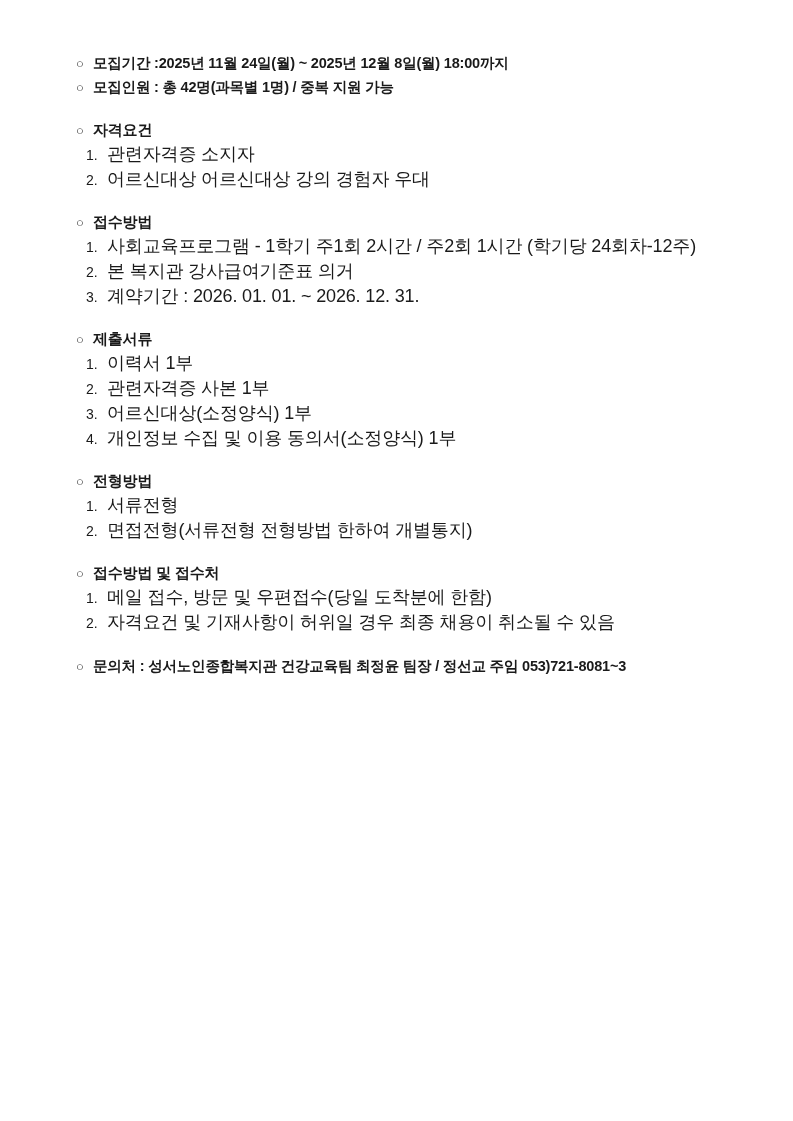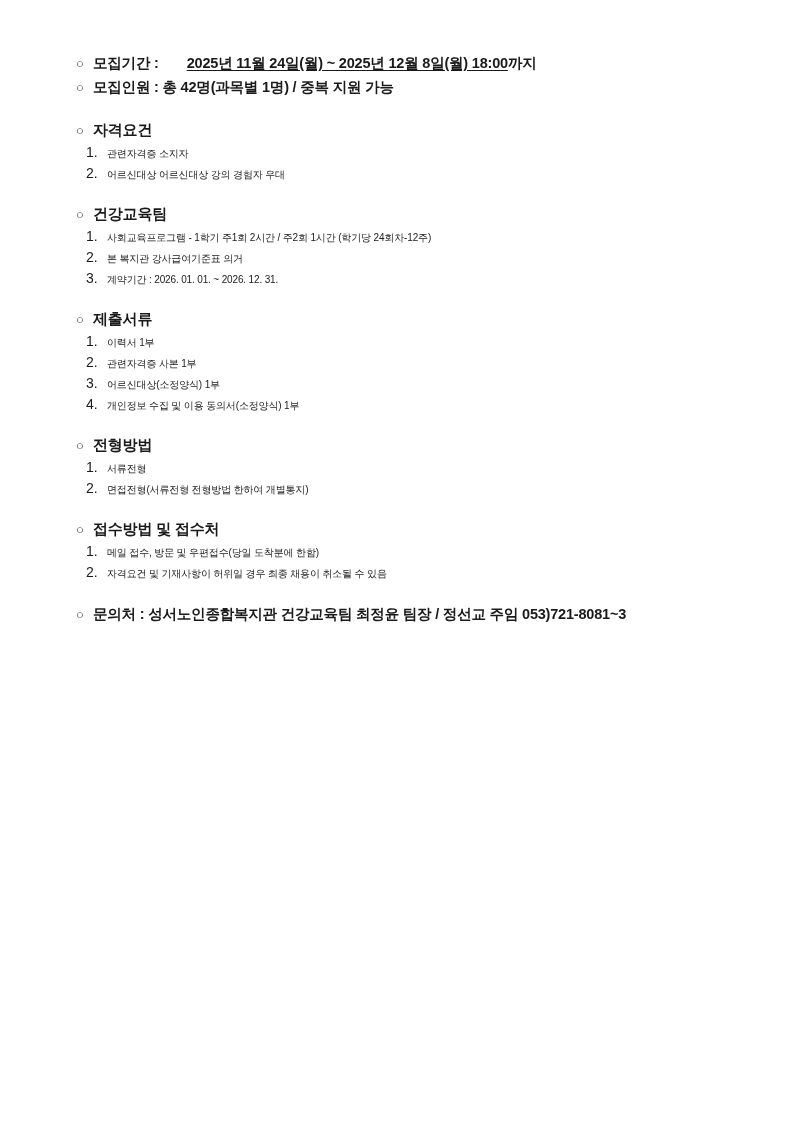--- a/index.html
+++ b/index.html
@@ -38,23 +38,21 @@
     width: 17px;
     flex: 0 0 17px;
     font-size: 13px;
     color: #1a1a1a;
   }
   .bold {
     font-weight: bold;
     letter-spacing: -0.2px;
   }
   .underline {
-    text-decoration: underline;
     text-underline-offset: 2px;
-    margin-left: 28px;
   }
 
   
   .section {
     margin-top: 26px;
   }
   .section.first {
     margin-top: 28px;
   }
   .section-head {
@@ -75,21 +73,21 @@
     white-space: nowrap;
     padding-left: 10px;
   }
   .item-num {
     display: inline-block;
     width: 21px;
     flex: 0 0 21px;
     font-size: 14px;
   }
   .item-text {
-    font-size: 10px;
+    font-size: 18px;
     letter-spacing: -0.15px;
   }
 
   
   .contact {
     display: flex;
     align-items: baseline;
     margin-top: 28px;
     white-space: nowrap;
   }
@@ -129,21 +127,21 @@
       </div>
       <div class="item">
         <span class="item-num">2.</span>
         <span class="item-text">어르신대상 어르신대상 강의 경험자 우대</span>
       </div>
     </div>
 
     <div class="section">
       <div class="section-head">
         <span class="bullet">○</span>
-        <span class="section-title">건강교육팀</span>
+        <span class="section-title">접수방법</span>
       </div>
       <div class="item">
         <span class="item-num">1.</span>
         <span class="item-text">사회교육프로그램 - 1학기 주1회 2시간 / 주2회 1시간 (학기당 24회차-12주)</span>
       </div>
       <div class="item">
         <span class="item-num">2.</span>
         <span class="item-text">본 복지관 강사급여기준표 의거</span>
       </div>
       <div class="item">

